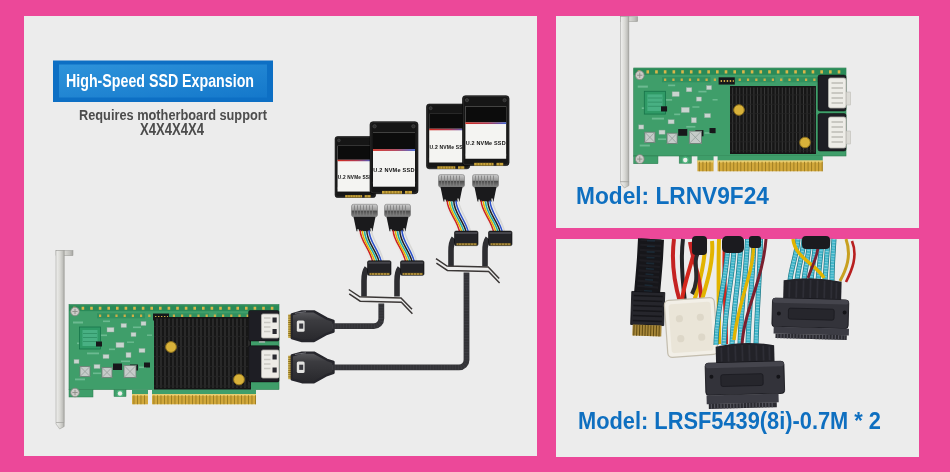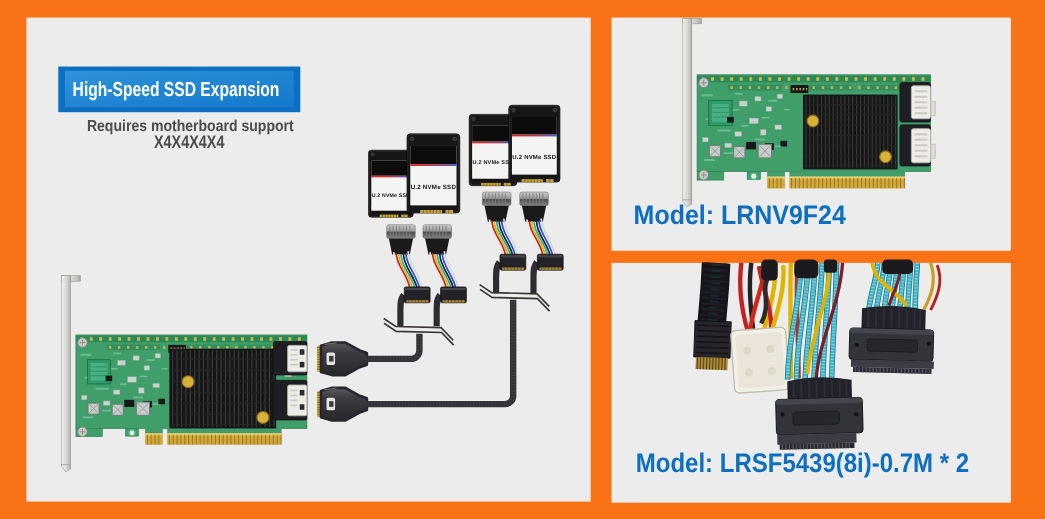--- a/index.html
+++ b/index.html
@@ -1,17 +1,17 @@
 <!DOCTYPE html>
 <html><head>
 <meta charset="utf-8">
 <style>
 html,body{margin:0;padding:0;background:#ffffff;}
 *{font-family:"Liberation Sans",sans-serif;}
-#stage{position:relative;width:950px;height:472px;background:#f97316;overflow:hidden;}
+#stage{position:relative;width:950px;height:472px;background:#ec4899;overflow:hidden;}
 </style>
 </head>
 <body>
 <div id="stage">
 <svg width="950" height="472" viewBox="0 0 950 472" xmlns="http://www.w3.org/2000/svg">
 <defs>
   <linearGradient id="bannerIn" x1="0" y1="0" x2="1" y2="1">
     <stop offset="0" stop-color="#2e93da"></stop>
     <stop offset="1" stop-color="#1478cb"></stop>
   </linearGradient>

